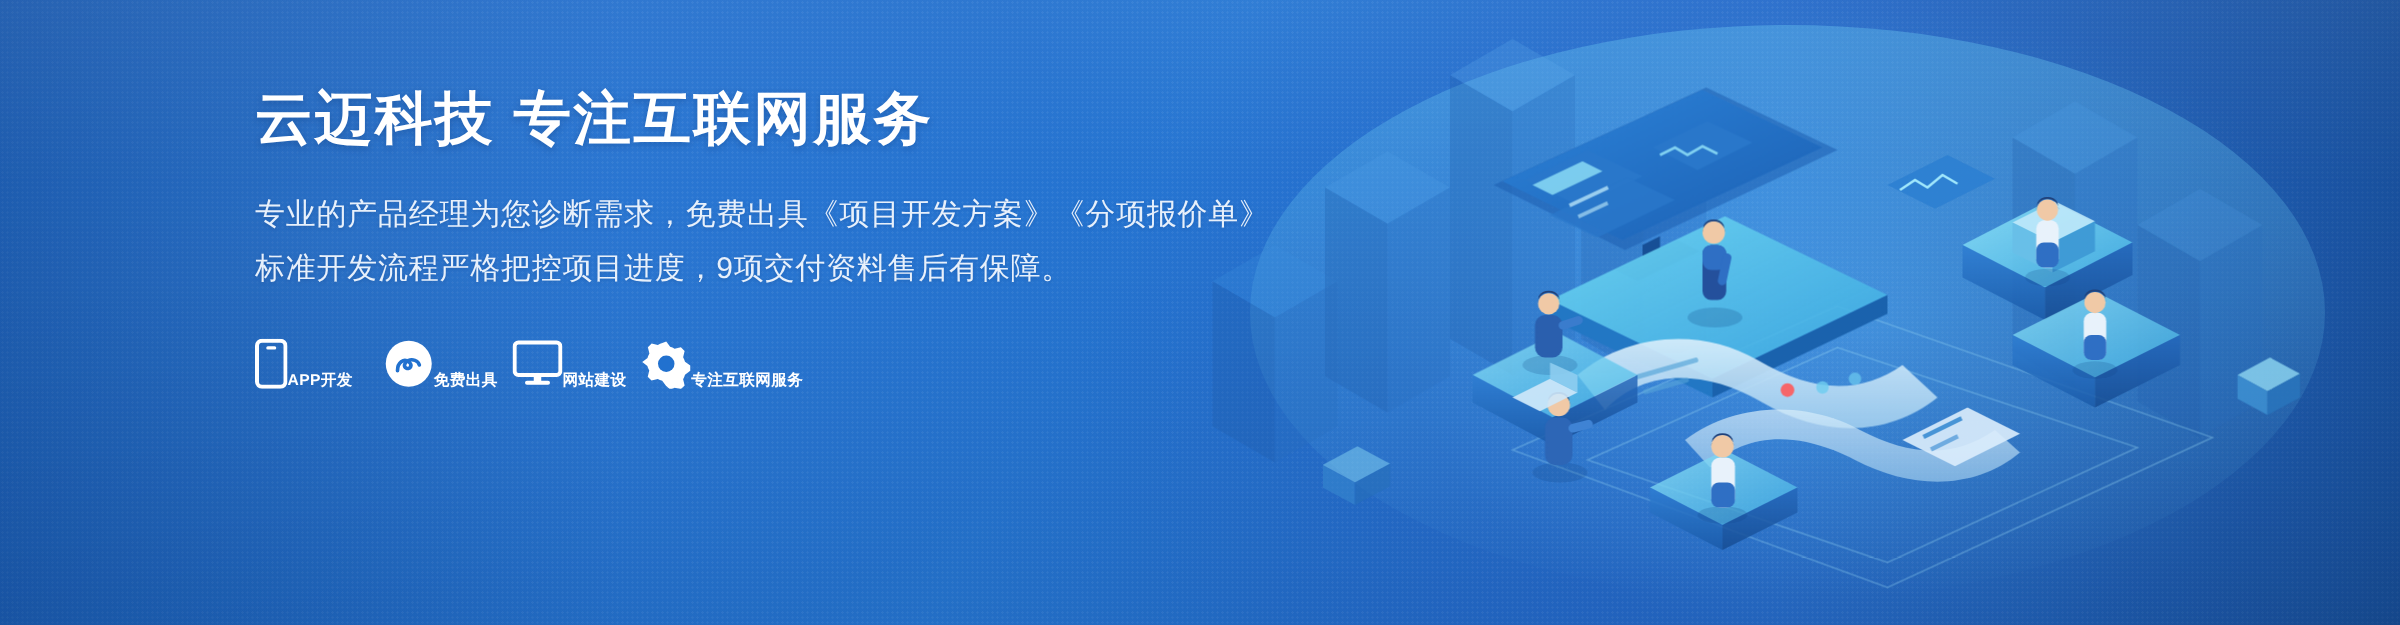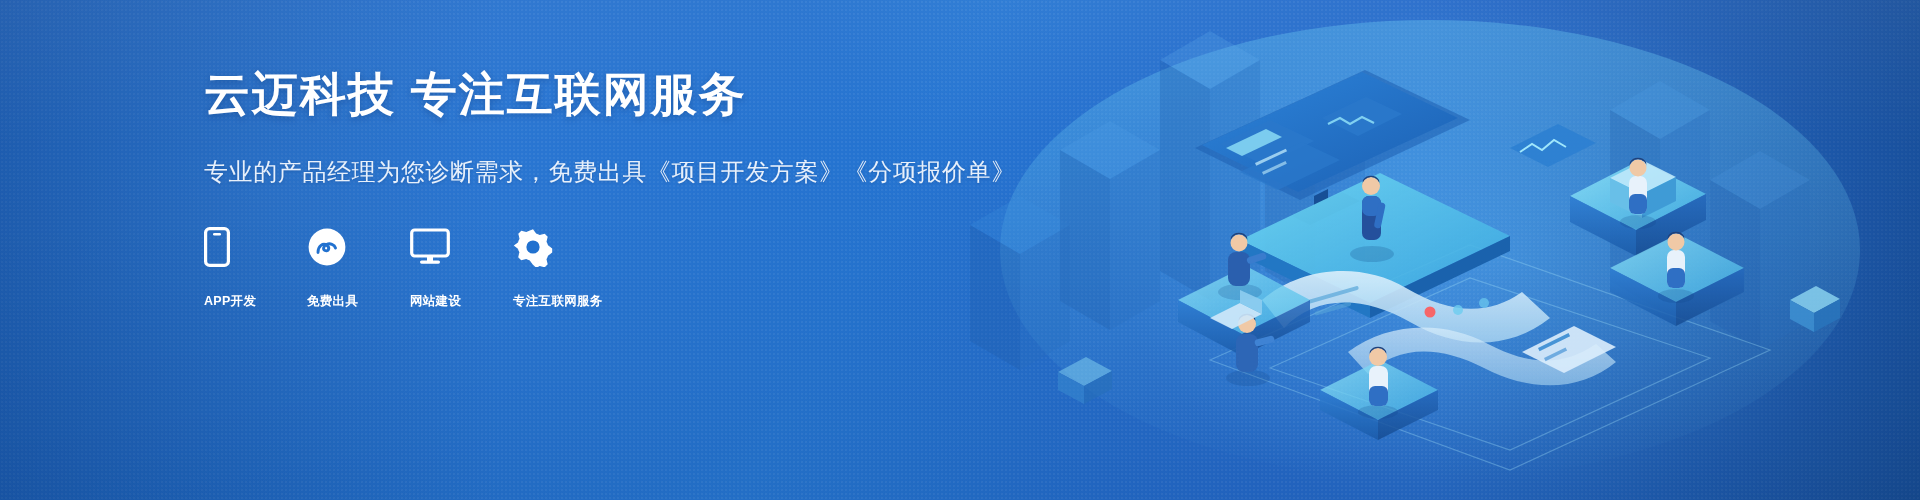--- a/index.html
+++ b/index.html
@@ -68,24 +68,23 @@
   
   .services {
     margin-top:32px;
     display:flex;
     align-items:flex-end;
     gap:28px;
   }
   .service {
     width:75px;
     display:flex;
-    flex-direction:column;
-    align-items:flex-start;
+    flex-direction:row;
+    align-items:flex-end;
     cursor:pointer;
-    gap:10px;
   }
   .service .glyph {
     height:44px;
     display:flex;
     align-items:center;
     justify-content:center;
   }
   .service .glyph svg { display:block; }
   .service .cap {
     margin-top:14px;
@@ -325,20 +324,21 @@
   </div>
 
   <div class="vignette"></div>
 
   <div class="content">
 
     <div class="headline">云迈科技 专注互联网服务</div>
 
     <div class="subtitle">
       <div>专业的产品经理为您诊断需求，免费出具《项目开发方案》《分项报价单》</div>
+      <div>标准开发流程严格把控项目进度，9项交付资料售后有保障。</div>
     </div>
 
     <div class="services">
 
       <div class="service">
         <span class="glyph">
           <svg width="26" height="40" viewBox="0 0 26 40">
             <rect x="1.6" y="1.6" width="22.8" height="36.8" rx="4" fill="none" stroke="#ffffff" stroke-width="3.2"></rect>
             <rect x="9" y="6" width="8" height="2.6" rx="1.3" fill="#ffffff"></rect>
           </svg>

